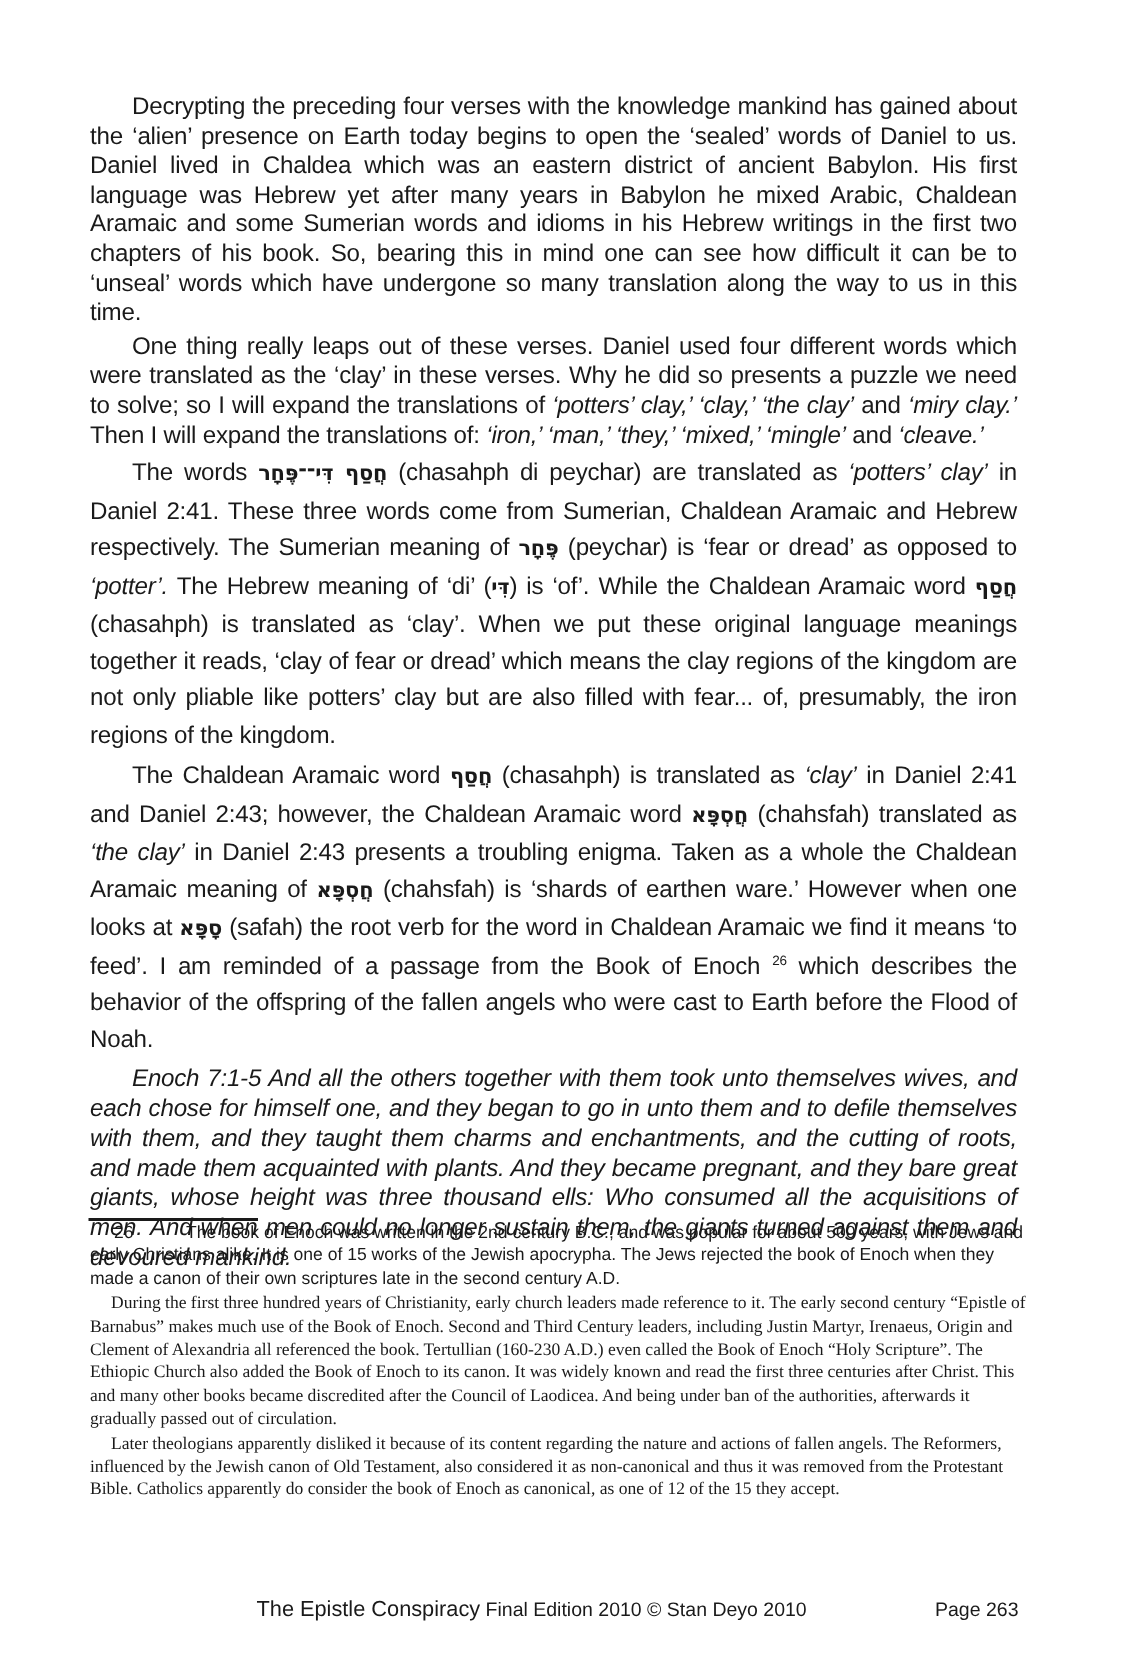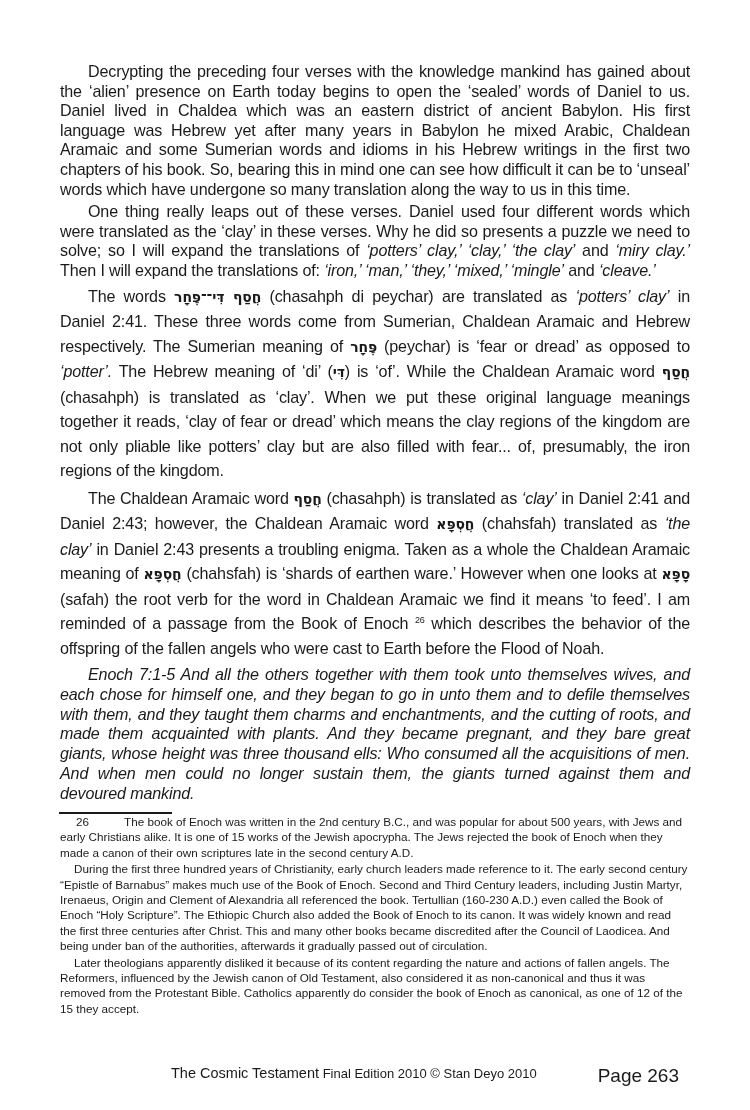--- a/index.html
+++ b/index.html
@@ -1,34 +1,34 @@
 <!DOCTYPE html>
 <html><head>
 <meta charset="utf-8">
 <style>
   html, body { margin: 0; padding: 0; background: #ffffff; }
   body { width: 750px; height: 1110px; position: relative; overflow: hidden;
          font-family: "Liberation Sans", sans-serif; color: #1a1a1a; }
   .page { position: absolute; left: 60px; top: 62px; width: 630px; }
-  .para { font-size: 16.1px; line-height: 19.6px; text-align: justify; margin: 0 0 3px 0; text-indent: 28px; letter-spacing: -0.15px; }
+  .para { font-size: 16.1px; line-height: 19.6px; text-align: justify; margin: 0 12px 3px 0; text-indent: 28px; letter-spacing: -0.15px; }
   .para.tall { line-height: 24.5px; }
   .para.quote { font-style: italic; line-height: 19.8px; margin-top: 5px; }
   b, .b { font-weight: normal; }
   i, .i { font-style: italic; }
   .heb { font-family: "DejaVu Sans", sans-serif; font-weight: bold; font-size: 14px; direction: rtl; unicode-bidi: isolate; }
   sup { font-size: 9px; vertical-align: 6px; line-height: 0; }
   .fn-rule { position: absolute; left: 59px; top: 812px; width: 113px; height: 2px; background: #1a1a1a; }
   .footnotes { position: absolute; left: 60px; top: 814px; width: 630px; }
   .fn { font-size: 11.7px; line-height: 15.4px; margin: 0 0 1px 0; text-align: left; }
   .fn.first .num { display: inline-block; width: 40px; padding-left: 0; }
-  .fn.indent { text-indent: 14px; }
+  .fn.indent { text-indent: 14px; font-family: Liberation Serif, serif; }
   .footer { position: absolute; top: 1065px; left: 171px; width: 520px; font-size: 13.5px; }
   .footer .title { font-size: 14.5px; }
   .footer .edition { font-size: 13px; }
-  .footer .page-no { position: absolute; right: 12px; top: 0; font-size: 19px; }
+  .footer .page-no { position: absolute; right: 12px; top: 0; font-size: 13px; }
 </style>
 </head>
 <body>
 
 <div class="page">
 
   <p class="para">Decrypting the preceding four verses with the knowledge mankind has gained about the ‘alien’ presence on Earth today begins to open the ‘sealed’ words of Daniel to us. Daniel lived in Chaldea which was an eastern district of ancient Babylon. His first language was Hebrew yet after many years in Babylon he mixed Arabic, Chaldean Aramaic and some Sumerian words and idioms in his Hebrew writings in the first two chapters of his book. So, bearing this in mind one can see how difficult it can be to ‘unseal’ words which have undergone so many translation along the way to us in this time.</p>
 
   <p class="para"><span>One thing really leaps out of these verses. Daniel used four different words which were translated as the ‘clay’ in these verses. Why he did so presents a puzzle we need to solve; so I will expand the translations of </span><b><i>‘potters’ clay,’ ‘clay,’ ‘the clay’</i></b><span> and </span><b><i>‘miry clay.’</i></b><span> Then I will expand the translations of: </span><b><i>‘iron,’ ‘man,’ ‘they,’ ‘mixed,’ ‘mingle’</i></b><span> and </span><b><i>‘cleave.’</i></b></p>
 
@@ -42,15 +42,15 @@
 
 <div class="fn-rule"></div>
 
 <div class="footnotes">
   <p class="fn first"><span class="num" style="padding-left:16px;width:48px;">26</span><span>The book of Enoch was written in the 2nd century B.C., and was popular for about 500 years, with Jews and early Christians alike. It is one of 15 works of the Jewish apocrypha. The Jews rejected the book of Enoch when they made a canon of their own scriptures late in the second century A.D.</span></p>
   <p class="fn indent">During the first three hundred years of Christianity, early church leaders made reference to it. The early second century “Epistle of Barnabus” makes much use of the Book of Enoch. Second and Third Century leaders, including Justin Martyr, Irenaeus, Origin and Clement of Alexandria all referenced the book. Tertullian (160-230 A.D.) even called the Book of Enoch “Holy Scripture”. The Ethiopic Church also added the Book of Enoch to its canon. It was widely known and read the first three centuries after Christ. This and many other books became discredited after the Council of Laodicea. And being under ban of the authorities, afterwards it gradually passed out of circulation.</p>
   <p class="fn indent">Later theologians apparently disliked it because of its content regarding the nature and actions of fallen angels. The Reformers, influenced by the Jewish canon of Old Testament, also considered it as non-canonical and thus it was removed from the Protestant Bible. Catholics apparently do consider the book of Enoch as canonical, as one of 12 of the 15 they accept.</p>
 </div>
 
 <div class="footer">
-  <span class="title">The Cosmic Testament</span><span class="edition"> Final Edition 2010 © Stan Deyo 2010</span>
+  <span class="title">The Epistle Conspiracy</span><span class="edition"> Final Edition 2010 © Stan Deyo 2010</span>
   <span class="page-no">Page 263</span>
 </div>
 
 </body></html>

